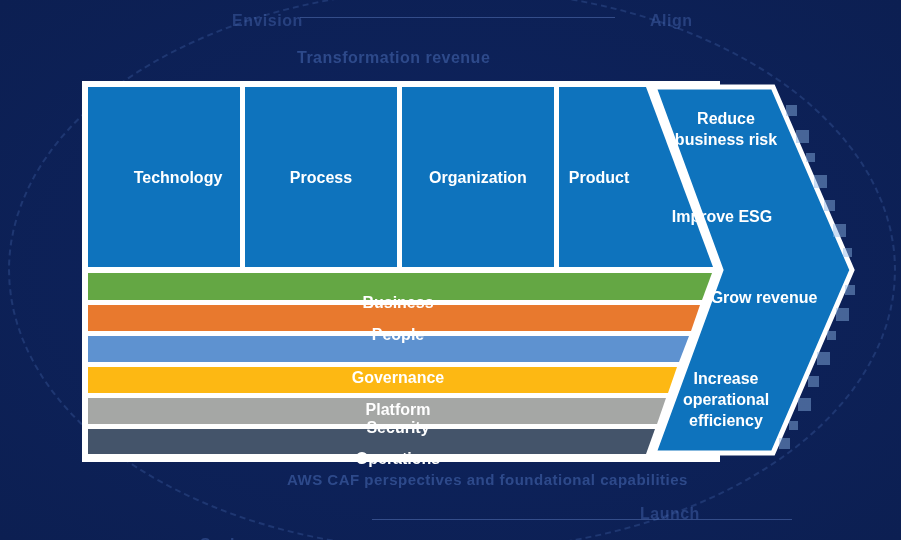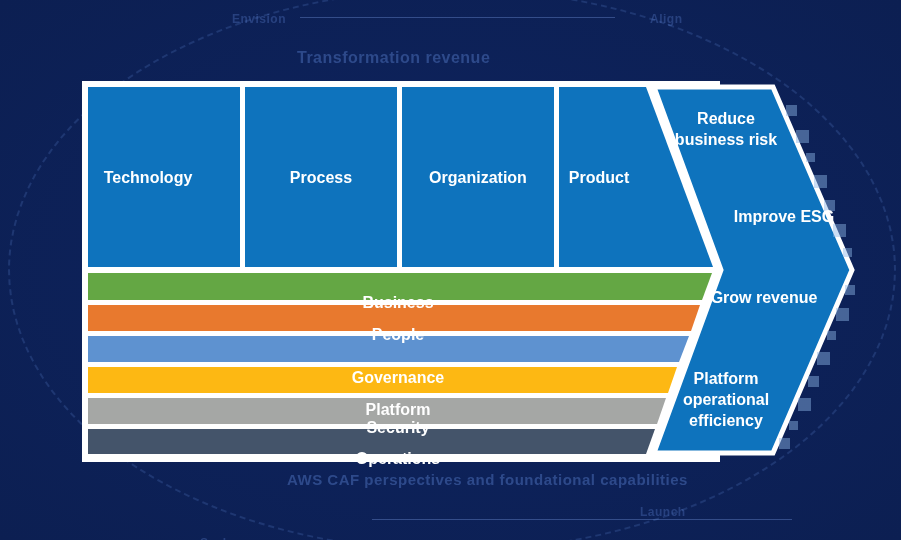--- a/index.html
+++ b/index.html
@@ -15,21 +15,21 @@
   }
   .wm-line{position:absolute;height:1px;background:rgba(115,150,220,0.38);}
   .wm-line.top{left:300px;top:17px;width:315px;}
   .wm-line.bottom{left:372px;top:519px;width:420px;}
   .wm-text{
     position:absolute;color:rgba(95,135,215,0.40);font-weight:700;
     white-space:nowrap;letter-spacing:0.5px;
   }
   .wm-title-top{left:297px;top:49px;font-size:16px;}
   .wm-title-bottom{left:287px;top:471px;font-size:15px;}
-  .wm-corner{font-size:12px;color:rgba(95,135,215,0.32);}
+  .wm-corner{font-size:16px;color:rgba(95,135,215,0.32);}
   .wm-tl{left:232px;top:12px;}
   .wm-tr{left:650px;top:12px;}
   .wm-bl{left:200px;top:536px;}
   .wm-br{left:640px;top:505px;}
   
   svg.shapes{position:absolute;left:0;top:0;}
   
   .lbl{
     position:absolute;display:flex;align-items:center;justify-content:center;
     color:#fff;font-weight:700;font-size:16px;text-align:center;line-height:21px;
@@ -83,30 +83,30 @@
       <rect x="836" y="308" width="13" height="13"></rect>
       <rect x="827" y="331" width="9" height="9"></rect>
       <rect x="817" y="352" width="13" height="13"></rect>
       <rect x="808" y="376" width="11" height="11"></rect>
       <rect x="798" y="398" width="13" height="13"></rect>
       <rect x="789" y="421" width="9" height="9"></rect>
       <rect x="779" y="438" width="11" height="11"></rect>
     </g>
   </svg>
 
-  <div class="lbl domain-lbl" style="left:72px;width:152px;text-align:right;">Technology</div>
+  <div class="lbl domain-lbl" style="left:102px;width:152px;text-align:right;">Technology</div>
   <div class="lbl domain-lbl" style="left:245px;width:152px;">Process</div>
   <div class="lbl domain-lbl" style="left:402px;width:152px;">Organization</div>
   <div class="lbl domain-lbl" style="left:559px;width:80px;">Product</div>
 
   <div class="lbl bar-lbl" style="top:273px;">Business</div>
   <div class="lbl bar-lbl" style="top:305px;">People</div>
   <div class="lbl bar-lbl" style="top:348px;">Governance</div>
   <div class="lbl bar-lbl" style="top:380px;">Platform</div>
   <div class="lbl bar-lbl" style="top:398px;">Security</div>
   <div class="lbl bar-lbl" style="top:429px;">Operations</div>
 
   <div class="lbl outcome-lbl" style="left:668px;top:108px;">Reduce business risk</div>
-  <div class="lbl outcome-lbl" style="left:726px;top:206px;">Improve ESG</div>
+  <div class="lbl outcome-lbl" style="left:664px;top:206px;">Improve ESG</div>
   <div class="lbl outcome-lbl" style="left:706px;top:287px;">Grow revenue</div>
-  <div class="lbl outcome-lbl" style="left:668px;top:368px;">Platform operational efficiency</div>
+  <div class="lbl outcome-lbl" style="left:668px;top:368px;">Increase operational efficiency</div>
 
 </div>
 
 </body></html>

